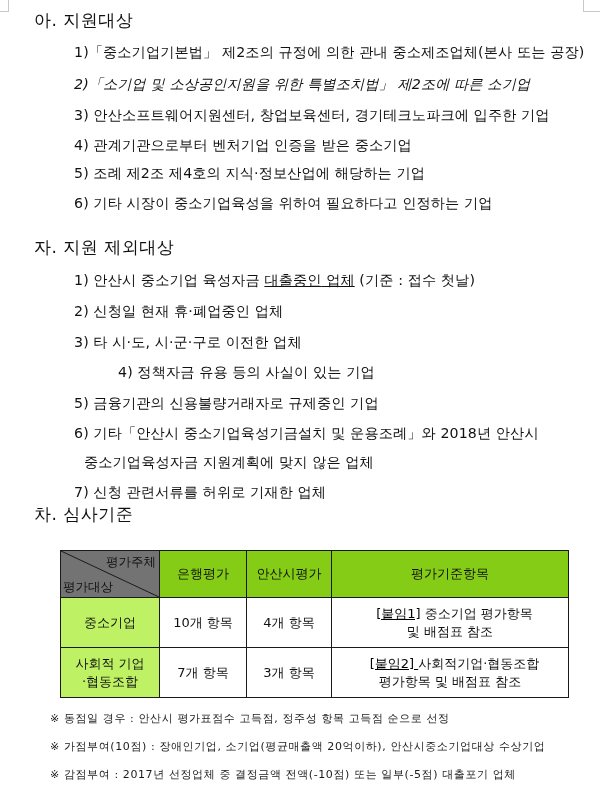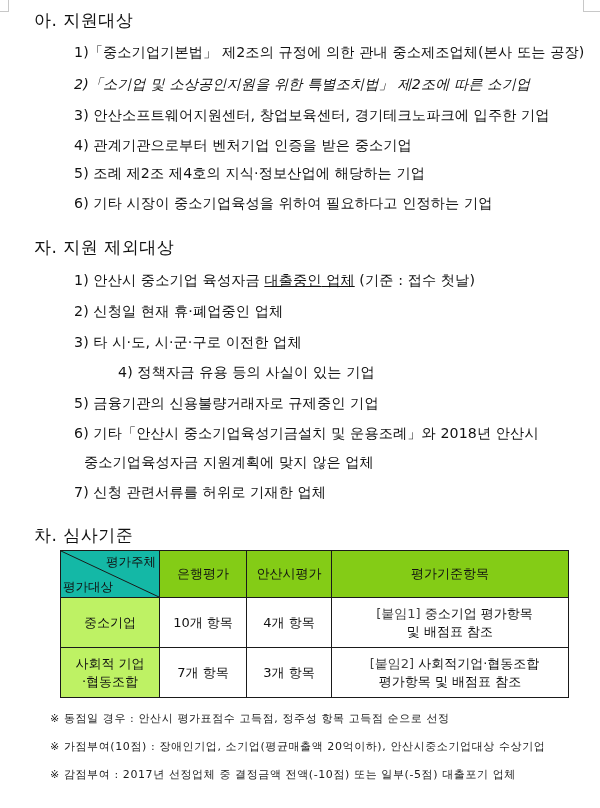--- a/index.html
+++ b/index.html
@@ -61,21 +61,21 @@
       vertical-align: middle;
       font-weight: normal;
       line-height: 18px;
     }
     .hdr { background: #84cc16; }
     .rowhdr { background: #bef264; }
     .diag-cell {
       position: relative;
       width: 98px;
       height: 46px;
-      background: #14b8a6;
+      background: #737373;
     }
     .diag-cell svg {
       position: absolute;
       left: 0; top: 0;
     }
     .diag-top {
       position: absolute;
       right: 3px;
       top: 3px;
       font-size: 12.5px;
@@ -87,21 +87,22 @@
       bottom: 3px;
       font-size: 12.5px;
       line-height: 15px;
     }
     .col-bank { width: 86px; }
     .col-city { width: 84px; }
     .col-crit { width: 236px; }
     .row1 td { height: 49px; }
     .row2 td { height: 49px; }
     .link {
-      color: #404040;
+      color: #000000;
+      text-decoration: underline;
       padding-left: 9px;
     }
     .notes {
       position: absolute;
       left: 50px;
       font-size: 11px;
       line-height: 14px;
       white-space: nowrap;
       letter-spacing: 0.6px;
       color: #1a1a1a;
@@ -124,21 +125,21 @@
 <div class="section-heading" style="top:237px;">자. 지원 제외대상</div>
 <div class="item" style="top:271px;"><span>1) 안산시 중소기업 육성자금 </span><span class="u-bold">대출중인</span><span class="u-plain"> 업체</span><span> (기준 : 접수 첫날)</span></div>
 <div class="item" style="top:302px;">2) 신청일 현재 휴·폐업중인 업체</div>
 <div class="item" style="top:333px;">3) 타 시·도, 시·군·구로 이전한 업체</div>
 <div class="item" style="top:363px;margin-left:44px;">4) 정책자금 유용 등의 사실이 있는 기업</div>
 <div class="item" style="top:394px;">5) 금융기관의 신용불량거래자로 규제중인 기업</div>
 <div class="item" style="top:424px;">6) 기타「안산시 중소기업육성기금설치 및 운용조례」와 2018년 안산시</div>
 <div class="item cont" style="top:453px;">중소기업육성자금 지원계획에  맞지 않은 업체</div>
 <div class="item" style="top:483px;">7) 신청 관련서류를 허위로 기재한 업체</div>
 
-<div class="section-heading" style="top:525px;">차. 심사기준</div>
+<div class="section-heading" style="top:504px;">차. 심사기준</div>
 
 <table class="criteria">
   <tbody>
       <tr>
     <td class="diag-cell">
       <svg width="98" height="46">
         <line x1="0" y1="0" x2="98" y2="46" stroke="#1a1a1a" stroke-width="1"></line>
       </svg>
       <span class="diag-top">평가주체</span>
       <span class="diag-bottom">평가대상</span>

